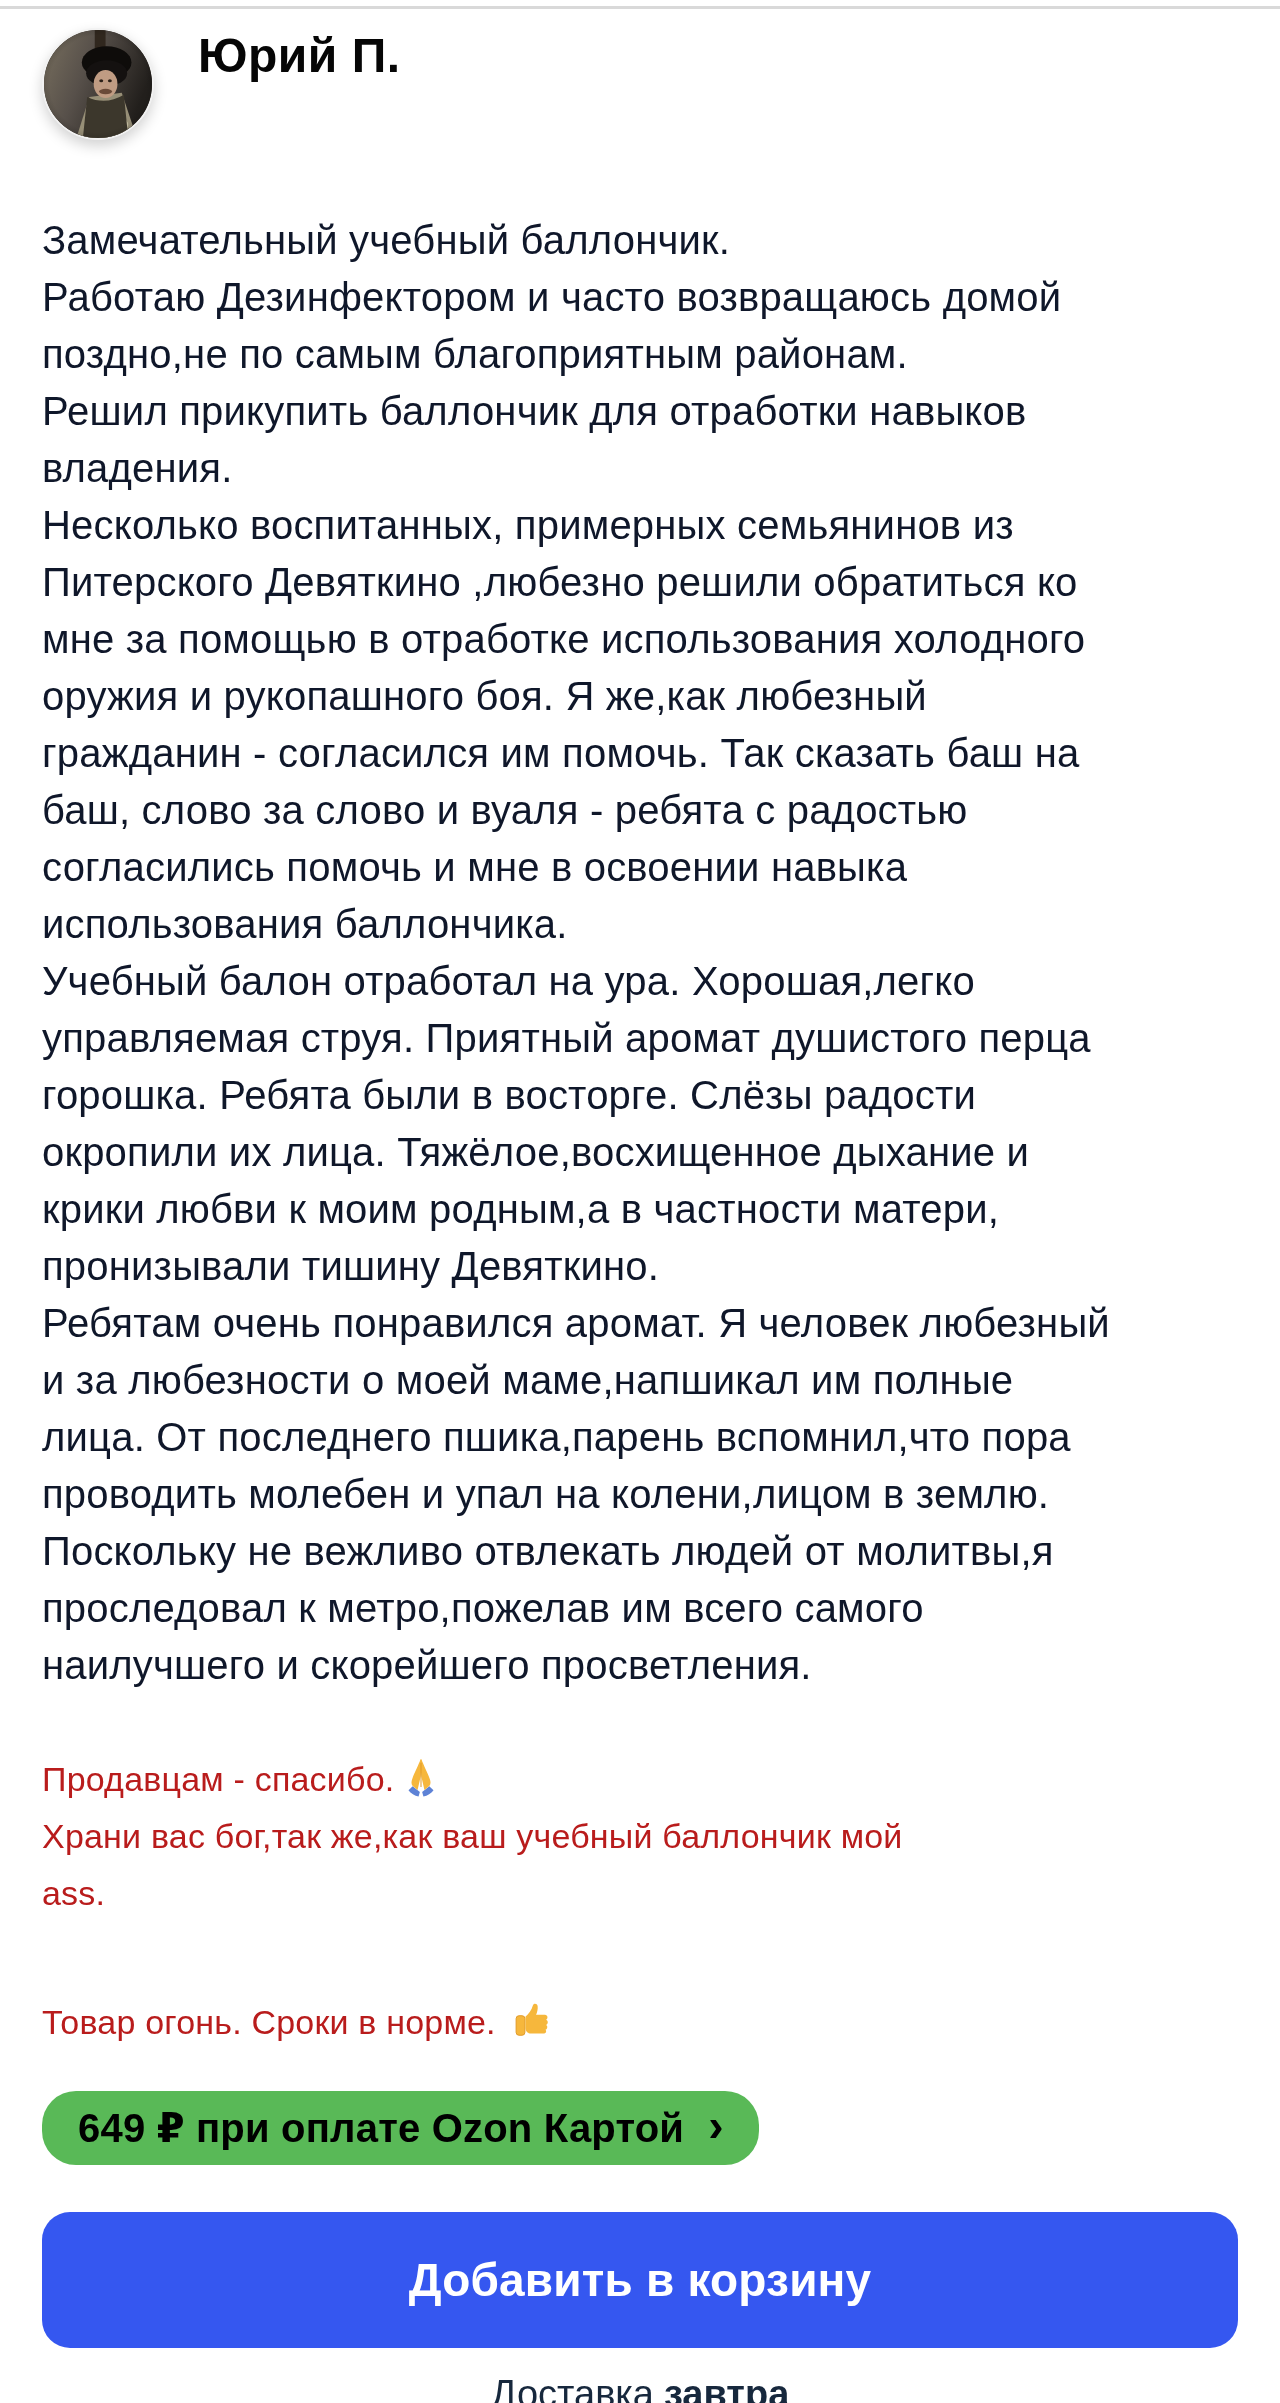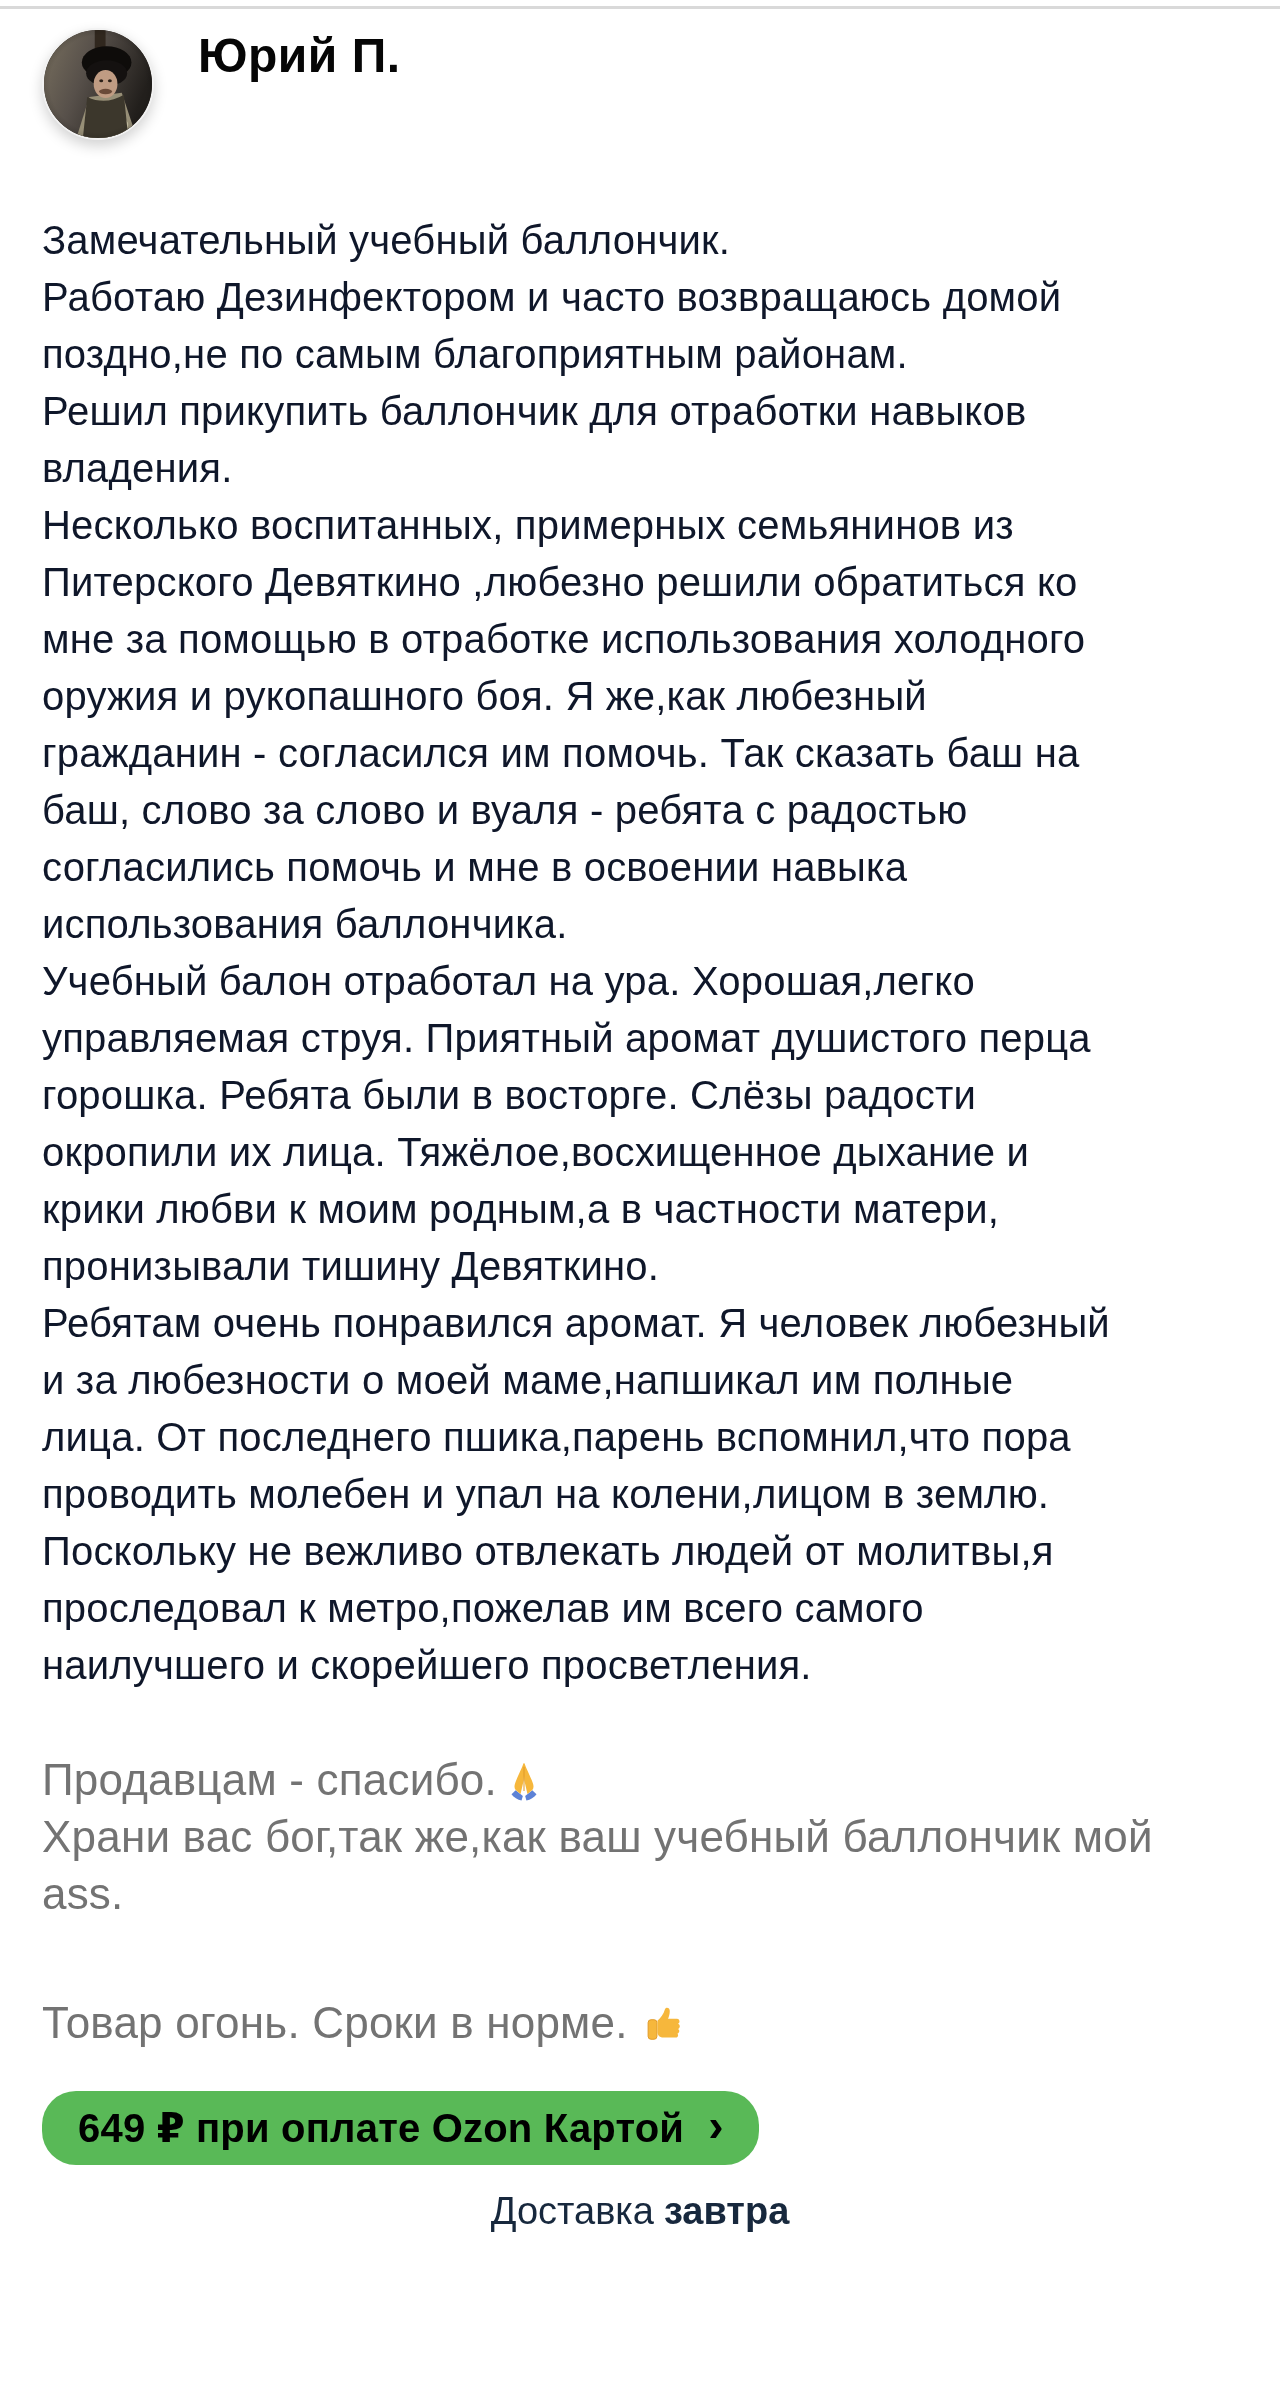--- a/index.html
+++ b/index.html
@@ -46,21 +46,21 @@
   }
 
   .review-body {
     margin-top: 70px;
     font-size: 40px;
     line-height: 57px;
     letter-spacing: 0.2px;
     color: #0f172a;
   }
   .pre { white-space: pre-line; }
-  .para { font-size: 44px; line-height: 57px; letter-spacing: 0.2px; color: #737373; }
+  .para { font-size: 34px; line-height: 57px; letter-spacing: 0.2px; color: #b91c1c; }
   .thanks-block { margin-top: 57px; }
   .verdict-line { margin-top: 72px; }
 
   .emoji {
     display: inline-block;
     vertical-align: -10px;
     line-height: 0;
   }
   .emoji.pray { margin-left: 4px; }
   .emoji.thumb { margin-left: 14px; vertical-align: -8px; }
@@ -211,18 +211,21 @@
           <path fill="#f6b73c" d="M12.6 15.4c2.6-2 5.2-5.7 6.1-9.2.5-2.1 3.5-1.9 3.9.3.4 2.3-.4 5.3-1.3 7.3h7.3c2.3 0 2.8 3.2.9 4 1.9.6 1.9 3.6 0 4.2 1.6.8 1.2 3.4-.5 3.9 1.2 1 .4 3.2-1.5 3.2H17.2c-2.5 0-4.6-1.8-4.6-4.3z"></path>
         </svg>
       </span>
     </div>
 
     <button class="price-button">
       <span class="price-label">649 ₽ при оплате Ozon Картой</span>
       <span class="chevron">›</span>
     </button>
 
+    <button class="cart-button">
+      <span>Добавить в корзину</span>
+    </button>
 
     <div class="delivery-line">
       <span class="delivery-label">Доставка</span><span class="delivery-value">завтра</span>
     </div>
   </div>
 </div>
 
 </body></html>

